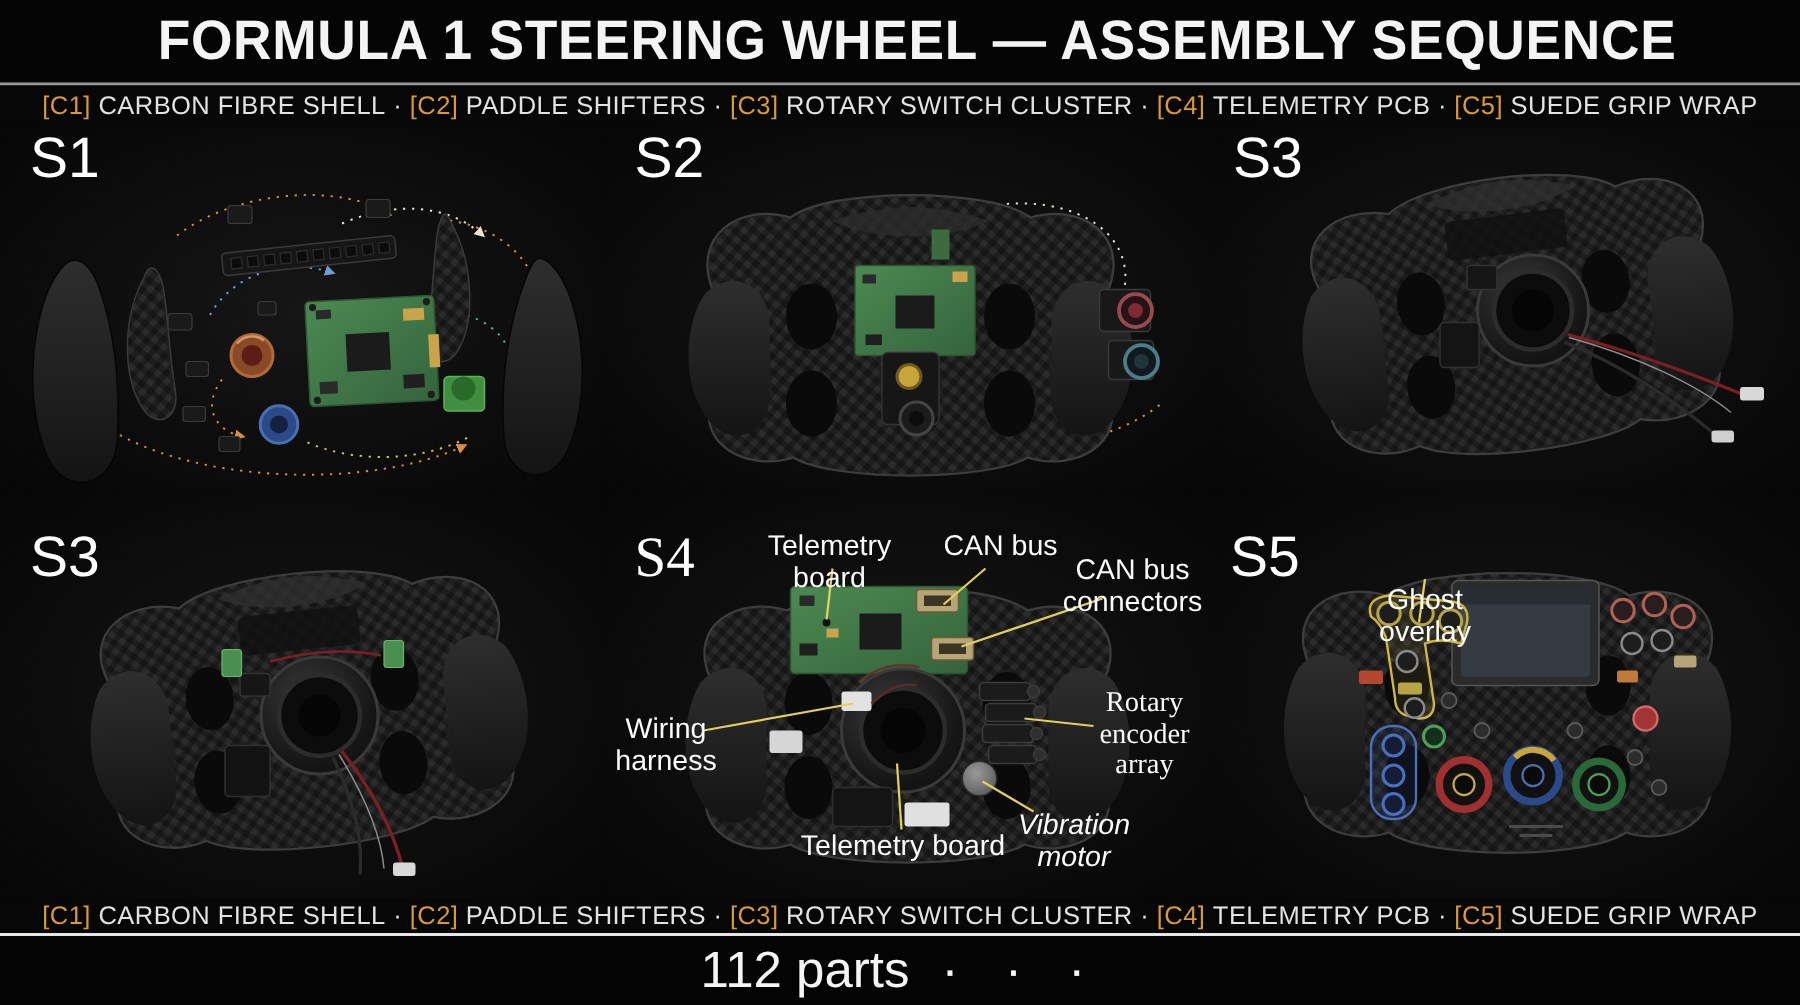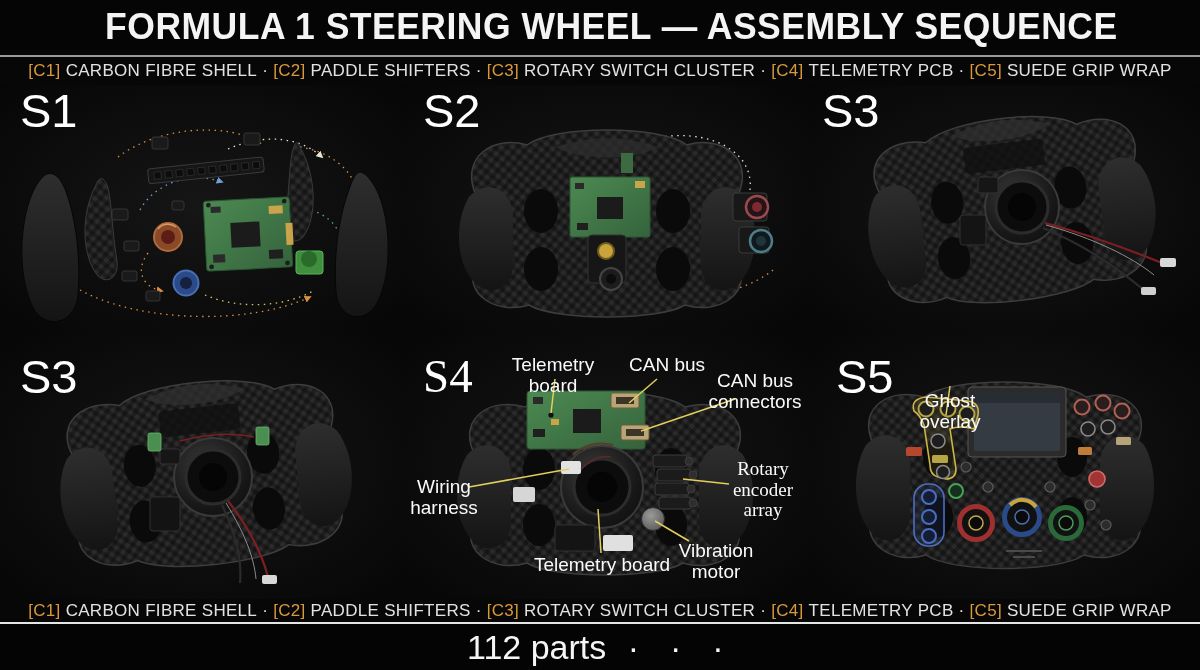--- a/index.html
+++ b/index.html
@@ -34,21 +34,21 @@
   .legend-row.bottom{height:23px;}
   .panels{
     display:grid;grid-template-columns:405px 405px 390px;grid-template-rows:244px 270px;
     background:#060606;
   }
   .panel{position:relative;overflow:hidden;
     background:radial-gradient(ellipse at 50% 50%, #161616 0%, #0c0c0c 62%, #060606 100%);
   }
   .panel svg.art{position:absolute;left:0;top:0;}
   .stage-label{
-    position:absolute;font-size:47px;font-weight:400;color:#fff;line-height:1;
+    position:absolute;font-size:38px;font-weight:400;color:#fff;line-height:1;
     letter-spacing:0;
   }
   .annotation{
     position:absolute;font-size:19px;line-height:1.07;color:#fafafa;
     text-align:center;font-weight:400;
   }
   .stats-bar{
     height:46px;display:flex;align-items:center;justify-content:center;
     font-size:34px;color:#f5f5f5;white-space:pre;letter-spacing:0;
     background:#040404;
@@ -367,21 +367,21 @@
         <line x1="284" y1="212" x2="250" y2="192"></line>
       </g>
     </svg>
     <div class="stage-label" style="left:18px;top:24px;font-family:Liberation Serif, serif;">S4</div>
     <div class="annotation" style="left:88px;top:26px;width:120px;">Telemetry board</div>
     <div class="annotation" style="left:222px;top:26px;width:80px;text-align:center;">CAN bus</div>
     <div class="annotation" style="left:-6px;top:148px;width:90px;">Wiring harness</div>
     <div class="annotation" style="left:300px;top:42px;width:100px;">CAN bus connectors</div>
     <div class="annotation" style="left:315px;top:130px;width:86px;font-family:Liberation Serif, serif;">Rotary encoder array</div>
     <div class="annotation" style="left:122px;top:226px;width:150px;">Telemetry board</div>
-    <div class="annotation" style="left:270px;top:212px;width:82px;">Vibration motor</div>
+    <div class="annotation" style="left:270px;top:212px;width:82px;font-style:italic;">Vibration motor</div>
   </div>
 
   <div class="panel">
     <svg class="art" width="390" height="270" viewBox="0 0 390 270">
       <g>
         <path d="M62,112 C48,78 80,58 114,68 C140,48 250,48 276,68 C310,58 342,78 328,112 C342,136 342,162 328,184 C340,216 306,236 274,226 C248,244 142,244 116,226 C84,236 50,216 62,184 C48,162 48,136 62,112 Z" fill="url(#carbon)" stroke="#3d3d3d" stroke-width="1.5"></path>
         <path d="M56,116 C42,139 42,181 60,202 C76,220 98,210 100,188 L100,132 C97,106 72,98 56,116 Z" fill="url(#suede)"></path>
         <path d="M334,116 C348,139 348,181 330,202 C314,220 292,210 290,188 L290,132 C293,106 318,98 334,116 Z" fill="url(#suede)"></path>
         <ellipse cx="128" cy="128" rx="15" ry="20" fill="#0a0a0a"></ellipse>
         <ellipse cx="128" cy="188" rx="15" ry="20" fill="#0a0a0a"></ellipse>
@@ -440,21 +440,21 @@
         <circle cx="178" cy="158" r="5"></circle>
           <circle cx="240" cy="158" r="5"></circle>
           <circle cx="280" cy="176" r="5"></circle>
           <circle cx="296" cy="196" r="5"></circle>
           <circle cx="156" cy="138" r="5"></circle>
       </g>
       <path d="M196,222 L232,222 M203,228 L225,228" stroke="#4a4a4a" stroke-width="2"></path>
 
       <line x1="140" y1="57" x2="136" y2="86" stroke="#e3cf5e" stroke-width="1.5"></line>
     </svg>
-    <div class="stage-label" style="left:26px;top:24px;">S5</div>
+    <div class="stage-label" style="left:10px;top:24px;">S5</div>
     <div class="annotation" style="left:95px;top:22px;width:90px;margin-top:40px;">Ghost overlay</div>
   </div>
 </div>
 
 <div class="legend-row bottom" id="legend-bottom"><span class="code">[C1] </span><span>CARBON FIBRE SHELL</span><span> · </span><span class="code">[C2] </span><span>PADDLE SHIFTERS</span><span> · </span><span class="code">[C3] </span><span>ROTARY SWITCH CLUSTER</span><span> · </span><span class="code">[C4] </span><span>TELEMETRY PCB</span><span> · </span><span class="code">[C5] </span><span>SUEDE GRIP WRAP</span></div>
 <div class="divider bright"></div>
 
 <div class="stats-bar" id="stats-bar"><span>112 parts</span><span> · </span><span> · </span><span> · </span></div>
 
 </body></html>

